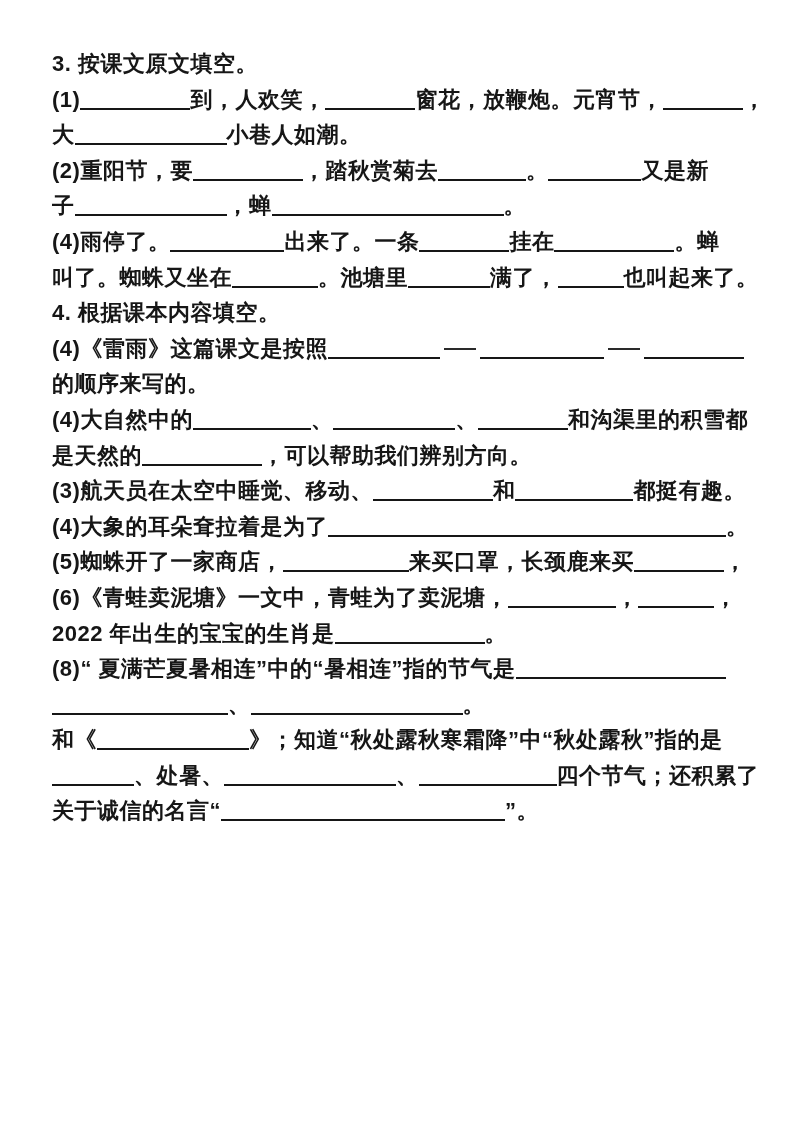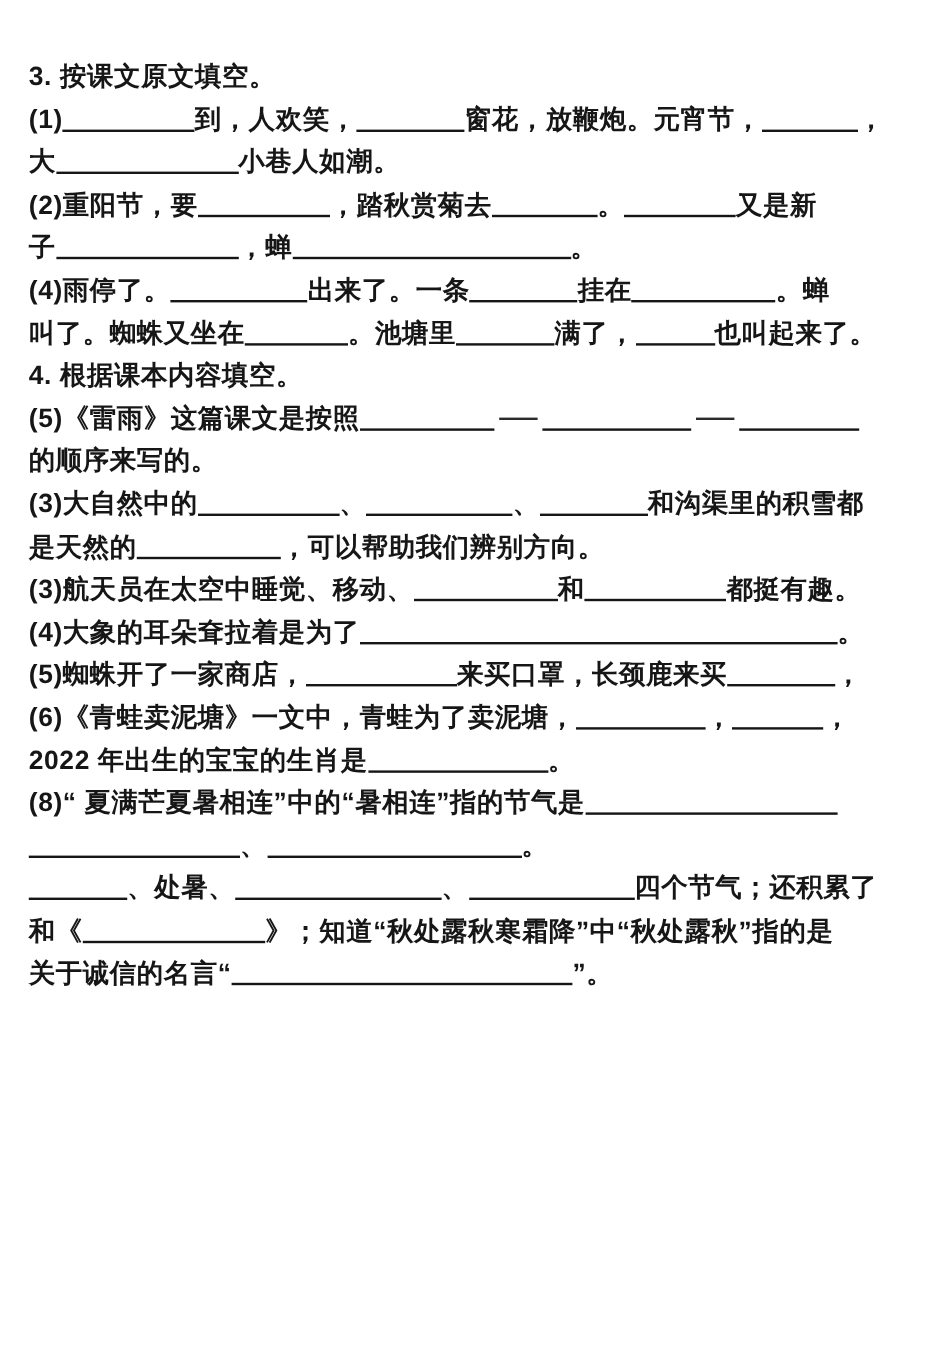--- a/index.html
+++ b/index.html
@@ -10,21 +10,21 @@
   body {
     width: 793px;
     height: 1121px;
     overflow: hidden;
     font-family: "Liberation Sans", "DejaVu Sans", sans-serif;
   }
   .sheet {
     box-sizing: border-box;
     width: 793px;
     height: 916px;
-    padding: 46px 33px 0 24px;
+    padding: 46px 33px 0 52px;
     background: #ffffff;
     color: #161616;
   }
   .line {
     height: 35.6px;
     line-height: 35.6px;
     font-size: 22px;
     font-weight: 600;
     white-space: nowrap;
     letter-spacing: 0.5px;
@@ -53,27 +53,27 @@
 
 <div class="sheet" id="sheet">
     <div class="line"><span class="run">3. 按课文原文填空。</span></div>
     <div class="line"><span class="run">(1)</span><span class="blank" style="width: 110px;"></span><span class="run">到，人欢笑，</span><span class="blank" style="width: 90px;"></span><span class="run">窗花，放鞭炮。元宵节，</span><span class="blank" style="width: 80px;"></span><span class="run">，</span></div>
     <div class="line"><span class="run">大</span><span class="blank" style="width: 152px;"></span><span class="run">小巷人如潮。</span></div>
     <div class="line"><span class="run">(2)重阳节，要</span><span class="blank" style="width: 110px;"></span><span class="run">，踏秋赏菊去</span><span class="blank" style="width: 88px;"></span><span class="run">。</span><span class="blank" style="width: 93px;"></span><span class="run">又是新</span></div>
     <div class="line"><span class="run">子</span><span class="blank" style="width: 152px;"></span><span class="run">，蝉</span><span class="blank" style="width: 232px;"></span><span class="run">。</span></div>
     <div class="line"><span class="run">(4)雨停了。</span><span class="blank" style="width: 114px;"></span><span class="run">出来了。一条</span><span class="blank" style="width: 90px;"></span><span class="run">挂在</span><span class="blank" style="width: 120px;"></span><span class="run">。蝉</span></div>
     <div class="line"><span class="run">叫了。蜘蛛又坐在</span><span class="blank" style="width: 86px;"></span><span class="run">。池塘里</span><span class="blank" style="width: 82px;"></span><span class="run">满了，</span><span class="blank" style="width: 66px;"></span><span class="run">也叫起来了。</span></div>
     <div class="line"><span class="run">4. 根据课本内容填空。</span></div>
-    <div class="line"><span class="run">(5)《雷雨》这篇课文是按照</span><span class="blank" style="width: 112px;"></span><span class="dash" style="width: 32px;"></span><span class="blank" style="width: 124px;"></span><span class="dash" style="width: 32px;"></span><span class="blank" style="width: 100px;"></span></div>
+    <div class="line"><span class="run">(4)《雷雨》这篇课文是按照</span><span class="blank" style="width: 112px;"></span><span class="dash" style="width: 32px;"></span><span class="blank" style="width: 124px;"></span><span class="dash" style="width: 32px;"></span><span class="blank" style="width: 100px;"></span></div>
     <div class="line"><span class="run">的顺序来写的。</span></div>
-    <div class="line"><span class="run">(3)大自然中的</span><span class="blank" style="width: 118px;"></span><span class="run">、</span><span class="blank" style="width: 122px;"></span><span class="run">、</span><span class="blank" style="width: 90px;"></span><span class="run">和沟渠里的积雪都</span></div>
+    <div class="line"><span class="run">(4)大自然中的</span><span class="blank" style="width: 118px;"></span><span class="run">、</span><span class="blank" style="width: 122px;"></span><span class="run">、</span><span class="blank" style="width: 90px;"></span><span class="run">和沟渠里的积雪都</span></div>
     <div class="line"><span class="run">是天然的</span><span class="blank" style="width: 120px;"></span><span class="run">，可以帮助我们辨别方向。</span></div>
     <div class="line"><span class="run">(3)航天员在太空中睡觉、移动、</span><span class="blank" style="width: 120px;"></span><span class="run">和</span><span class="blank" style="width: 118px;"></span><span class="run">都挺有趣。</span></div>
     <div class="line"><span class="run">(4)大象的耳朵耷拉着是为了</span><span class="blank" style="width: 398px;"></span><span class="run">。</span></div>
     <div class="line"><span class="run">(5)蜘蛛开了一家商店，</span><span class="blank" style="width: 126px;"></span><span class="run">来买口罩，长颈鹿来买</span><span class="blank" style="width: 90px;"></span><span class="run">，</span></div>
     <div class="line"><span class="run">(6)《青蛙卖泥塘》一文中，青蛙为了卖泥塘，</span><span class="blank" style="width: 108px;"></span><span class="run">，</span><span class="blank" style="width: 76px;"></span><span class="run">，</span></div>
     <div class="line"><span class="run">2022 年出生的宝宝的生肖是</span><span class="blank" style="width: 150px;"></span><span class="run">。</span></div>
     <div class="line"><span class="run">(8)“ 夏满芒夏暑相连”中的“暑相连”指的节气是</span><span class="blank" style="width: 210px;"></span></div>
     <div class="line"><span class="blank" style="width: 176px;"></span><span class="run">、</span><span class="blank" style="width: 212px;"></span><span class="run">。</span></div>
+    <div class="line"><span class="run">和《</span><span class="blank" style="width: 152px;"></span><span class="run">》；知道“秋处露秋寒霜降”中“秋处露秋”指的是</span></div>
     <div class="line"><span class="blank" style="width: 82px;"></span><span class="run">、处暑、</span><span class="blank" style="width: 172px;"></span><span class="run">、</span><span class="blank" style="width: 138px;"></span><span class="run">四个节气；还积累了</span></div>
-    <div class="line"><span class="run">和《</span><span class="blank" style="width: 152px;"></span><span class="run">》；知道“秋处露秋寒霜降”中“秋处露秋”指的是</span></div>
     <div class="line"><span class="run">关于诚信的名言“</span><span class="blank" style="width: 284px;"></span><span class="run">”。</span></div>
   </div>
 
 </body></html>

